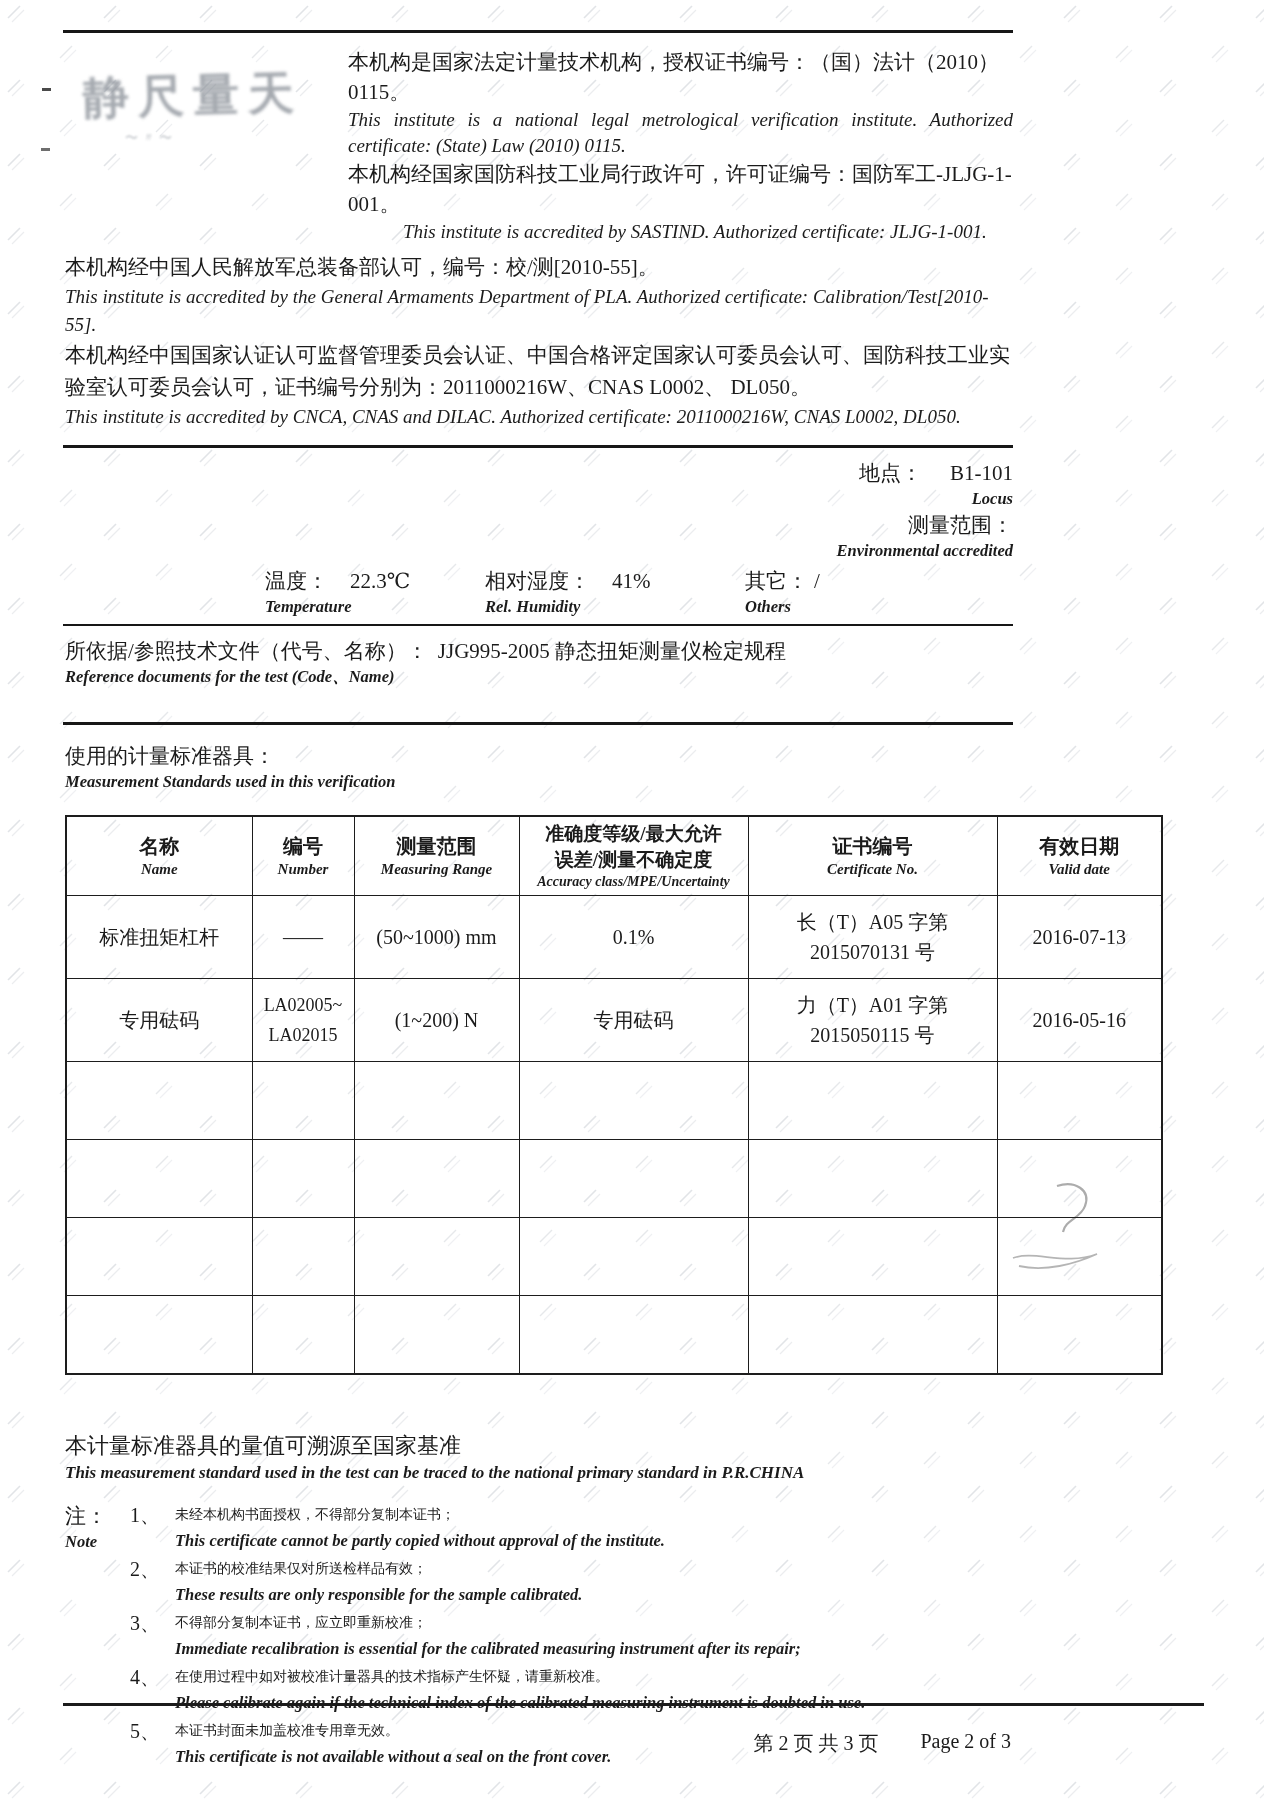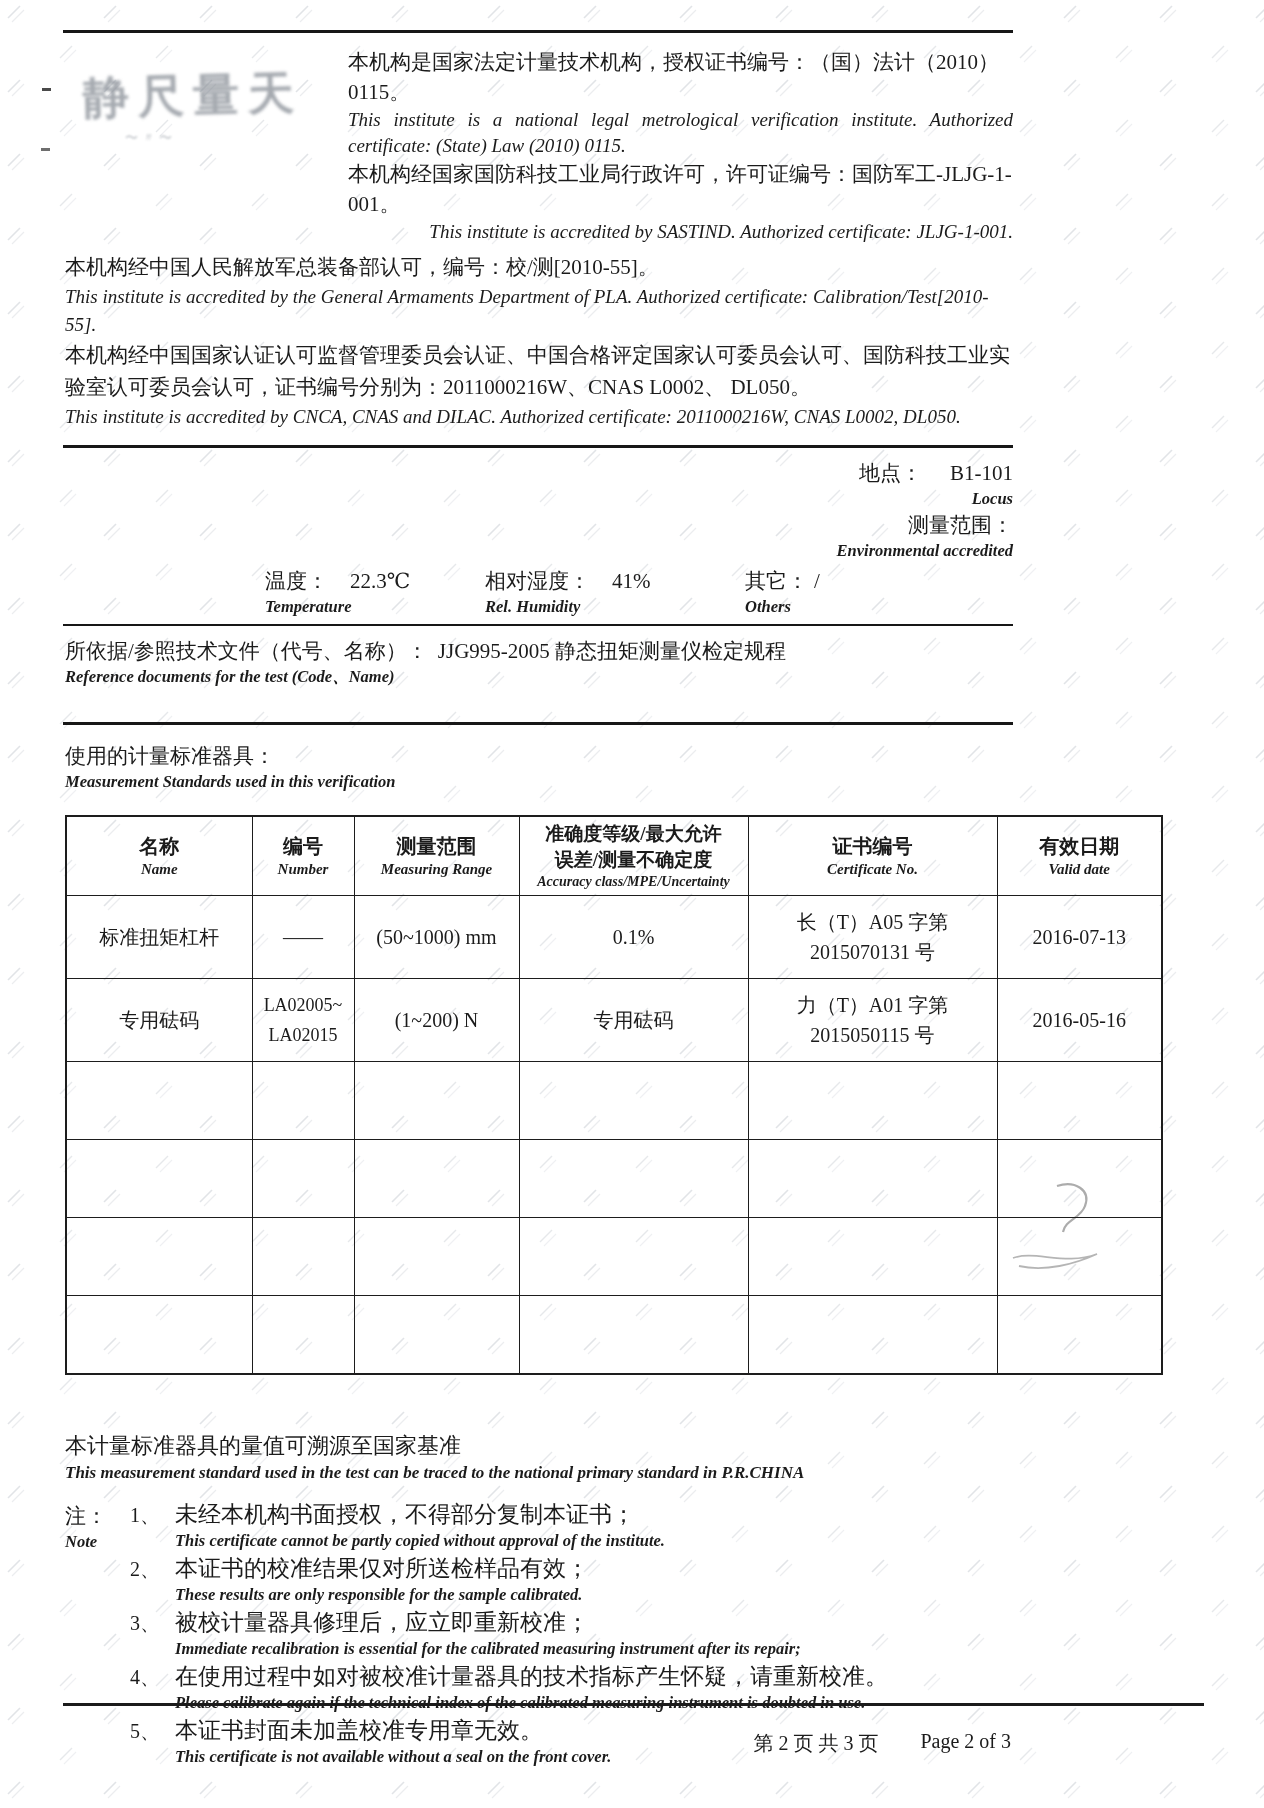--- a/index.html
+++ b/index.html
@@ -21,21 +21,21 @@
   .inst-flex { display:flex; margin:14px 0 0 65px; width:948px; }
   .stamp-box { width:283px; position:relative; flex:none; }
   .stamp-chars { position:absolute; top:18px; left:18px; font-size:46px; font-weight:700;
     color:#878d95; letter-spacing:9px; filter:blur(1.5px); opacity:.75;
     transform:rotate(-1.5deg); white-space:nowrap; }
   .stamp-sub { position:absolute; top:82px; left:60px; width:110px; height:14px;
     color:#9aa0a8; font-size:13px; filter:blur(1.3px); opacity:.7; letter-spacing:4px; }
   .inst-text { flex:1; }
   .zh-p { font-size:21px; line-height:30px; }
   .en-p { font-size:19px; line-height:26px; font-style:italic; text-align:justify; }
-  .en-p.indent { margin-left:55px; text-align:right; }
+  .en-p.indent { margin-left:55px; text-align:left; }
 
   .wide-block { margin:6px 0 0 65px; width:948px; }
   .zh-w { font-size:21px; line-height:32px; }
   .en-w { font-size:19px; line-height:28px; font-style:italic; }
 
   .sec { margin-left:65px; width:948px; }
   .lbl-zh { font-size:21px; line-height:30px; }
   .lbl-en { font-size:16.5px; line-height:22px; font-style:italic; font-weight:700; }
   .val-sp { margin-left:28px; }
 
@@ -66,21 +66,21 @@
 
   .trace { margin-top:56px; }
   .trace .zh { font-size:22px; line-height:30px; }
   .trace .en { font-size:17px; line-height:24px; font-style:italic; font-weight:700; }
 
   .notes { position:relative; margin:16px 0 0 65px; width:1040px; }
   .note-head { position:absolute; left:0; top:0; width:62px; }
   .note-items { margin-left:65px; }
   .note-item { display:flex; margin-bottom:3px; }
   .note-num { width:45px; flex:none; font-size:20px; line-height:28px; }
-  .note-zh { font-size:23px; line-height:28px; }
+  .note-zh { font-size:14px; line-height:28px; }
   .note-en { font-size:16.5px; line-height:23px; font-style:italic; font-weight:700; }
 
   .footer-rule { position:absolute; left:63px; top:1703px; width:1141px; height:2.5px;
     background:#1b1b1b; z-index:1; }
   .footer-text { position:absolute; left:63px; top:1730px; width:948px; display:flex;
     justify-content:flex-end; gap:42px; font-size:20px; z-index:1; }
   .footer-text .en { font-style:normal; }
 
   .edge-dash { position:absolute; width:9px; height:3px; background:#4a4a4a; z-index:1; }
   .dash-1 { left:42px; top:88px; }
@@ -288,21 +288,21 @@
         <div class="note-item">
           <span class="note-num">2、</span>
           <div>
             <div class="note-zh">本证书的校准结果仅对所送检样品有效；</div>
             <div class="note-en">These results are only responsible for the sample calibrated.</div>
           </div>
         </div>
         <div class="note-item">
           <span class="note-num">3、</span>
           <div>
-            <div class="note-zh">被校计量器具修理后，应立即重新校准；</div>
+            <div class="note-zh">不得部分复制本证书，应立即重新校准；</div>
             <div class="note-en">Immediate recalibration is essential for the calibrated measuring instrument after its repair;</div>
           </div>
         </div>
         <div class="note-item">
           <span class="note-num">4、</span>
           <div>
             <div class="note-zh">在使用过程中如对被校准计量器具的技术指标产生怀疑，请重新校准。</div>
             <div class="note-en">Please calibrate again if the technical index of the calibrated measuring instrument is doubted in use.</div>
           </div>
         </div>

